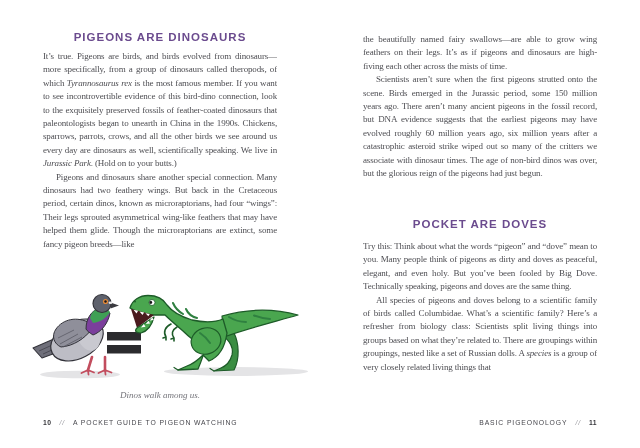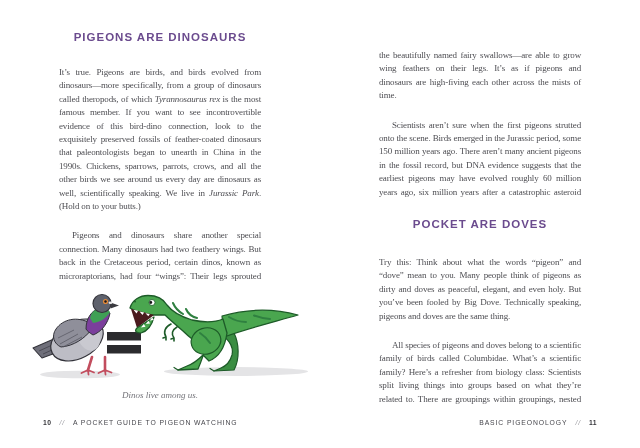--- a/index.html
+++ b/index.html
@@ -24,21 +24,21 @@
   .heading-left  { top:31px; }
   .heading-right { top:218px; }
 
   .textblock {
     position:absolute; left:0; width:234px;
     font-size:9px; line-height:13.4px; letter-spacing:-0.15px;
     color:var(--body_text,#4e4e53);
     text-align:justify;
     overflow:hidden;
   }
-  .textblock p { margin:16px; }
+  .textblock p { margin:0; }
   .indent { text-indent:13px;font-family:Liberation Serif, serif; }
   .ital { font-style:italic; }
 
   .tb-left { top:50px;  height:236px; }
   .tb-r1   { top:33px;  height:168px; }
   .tb-r2   { top:240px; height:165px; }
 
   .figure-wrap { position:absolute; left:-13px; top:291px; width:280px; height:90px; }
 
   .caption {
@@ -145,21 +145,21 @@
 
           <g fill="none" stroke-width="2" stroke-linecap="round" stroke="#2f8040">
             <path d="M143,12 q3,7 10,11 M156,18 q3,7 11,9 M199,26 q8,5 17,5 M224,24.5 q8,3 16,3.5 M170,42 q6,4 10,10"></path>
           </g>
 
           <path d="M148,79 l-4,-2.5 M184,80 l-4,-2.5" stroke="#1d5b28" stroke-width="1.2" stroke-linecap="round" fill="none"></path>
         </g>
       </svg>
     </div>
 
-    <div class="caption">Dinos live among us.</div>
+    <div class="caption">Dinos walk among us.</div>
 
     <div class="folio">
       <span class="num">10</span>
       <span class="sep">//</span>
       <span>A POCKET GUIDE TO PIGEON WATCHING</span>
     </div>
   </div>
 
   <div class="page page-right">
 

